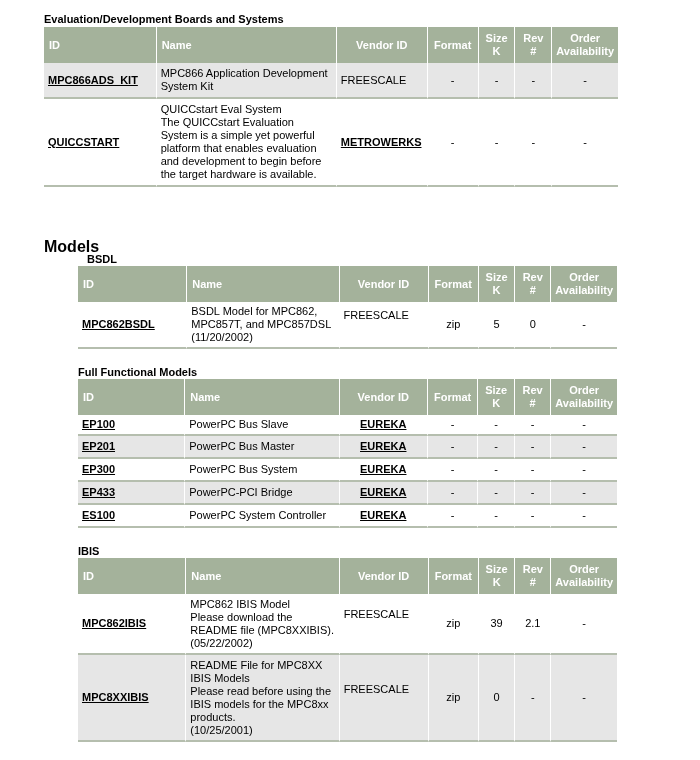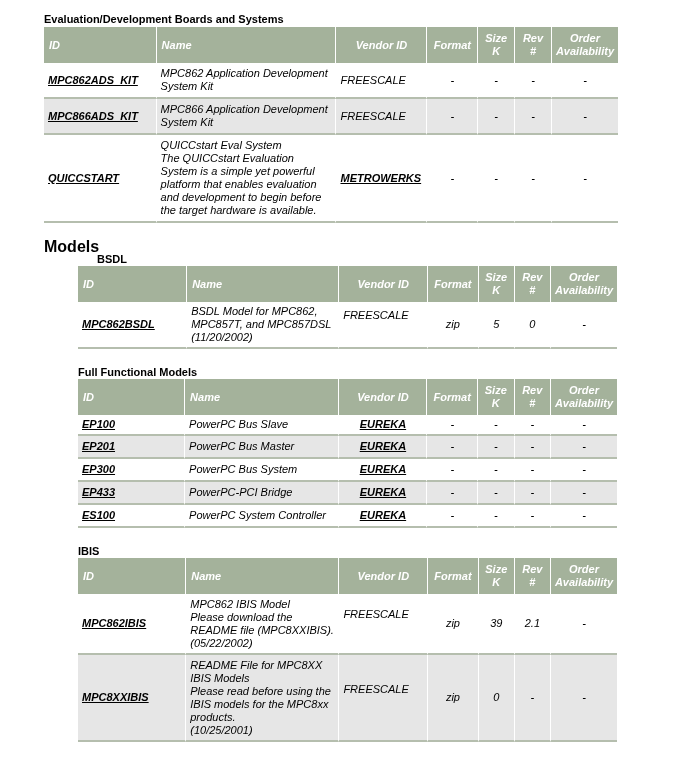--- a/index.html
+++ b/index.html
@@ -1,20 +1,20 @@
 <!DOCTYPE html>
 <html><head>
 <meta charset="utf-8">
 <style>
   html, body { margin: 0; padding: 0; background: #ffffff; }
   body { width: 700px; height: 760px; overflow: hidden; position: relative;
          font-family: "Liberation Sans", sans-serif; color: #000; font-size: 11px; }
   .section-title { position: absolute; font-weight: bold; font-size: 11px; }
   .group-title { position: absolute; font-weight: bold; font-size: 16px; }
-  table.dt { position: absolute; border-collapse: separate; border-spacing: 0; width: 574px; font-style: italic; }
+  table.dt { position: absolute; border-collapse: separate; border-spacing: 0; width: 574px; }
   table.dt th { background: #a4b29b; color: #ffffff; font-weight: bold; font-size: 11px;
                 height: 36px; padding: 0 4px; border-right: 1px solid #ffffff; line-height: 13px; }
   table.dt th:last-child { border-right: none; }
   table.dt th.left { text-align: left; padding-left: 5px; }
   table.dt th.center { text-align: center; }
   table.dt td { font-size: 11px; border-bottom: 2px solid #b5beae; border-right: 1px solid #ffffff;
                 padding: 3px 4px; vertical-align: middle; line-height: 13px; }
   table.dt td:last-child { border-right: none; }
   table.dt tr.alt td { background: #e6e6e6; }
   table.dt td.c { text-align: center; }
@@ -38,29 +38,20 @@
       <th class="left col-id">ID</th>
       <th class="left col-name">Name</th>
       <th class="center col-vendor">Vendor ID</th>
       <th class="center col-format">Format</th>
       <th class="center col-size">Size<br>K</th>
       <th class="center col-rev">Rev<br>#</th>
       <th class="center">Order<br>Availability</th>
     </tr>
   </thead>
   <tbody>
-    <tr style="height:36px;">
-      <td><a class="link">MPC862ADS_KIT</a></td>
-      <td>MPC862 Application Development System Kit</td>
-      <td>FREESCALE</td>
-      <td class="c">-</td>
-      <td class="c">-</td>
-      <td class="c">-</td>
-      <td class="c">-</td>
-    </tr>
     <tr class="alt" style="height:36px;">
       <td><a class="link">MPC866ADS_KIT</a></td>
       <td>MPC866 Application Development System Kit</td>
       <td>FREESCALE</td>
       <td class="c">-</td>
       <td class="c">-</td>
       <td class="c">-</td>
       <td class="c">-</td>
     </tr>
     <tr style="height:88px;">
@@ -72,21 +63,21 @@
       <td><a class="link">METROWERKS</a></td>
       <td class="c">-</td>
       <td class="c">-</td>
       <td class="c">-</td>
       <td class="c">-</td>
     </tr>
   </tbody>
 </table>
 
 <div class="group-title" style="left:44px; top:238px;">Models</div>
-<div class="section-title" style="left:88px; top:253px;padding-left:9px;">BSDL</div>
+<div class="section-title" style="left:78px; top:253px;padding-left:9px;">BSDL</div>
 
 <table class="dt" style="left:78px; top:266px; width:539px;">
   <thead>
     <tr>
       <th class="left col-id">ID</th>
       <th class="left" style="width:153px;">Name</th>
       <th class="center col-vendor">Vendor ID</th>
       <th class="center col-format">Format</th>
       <th class="center col-size">Size<br>K</th>
       <th class="center col-rev">Rev<br>#</th>

